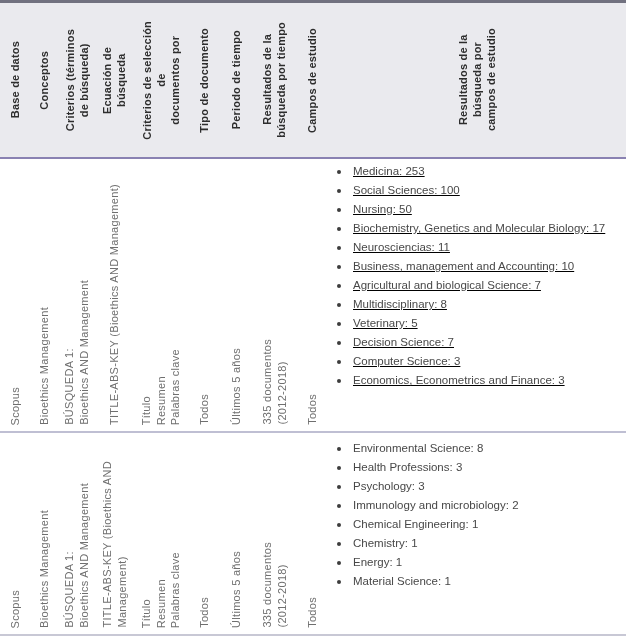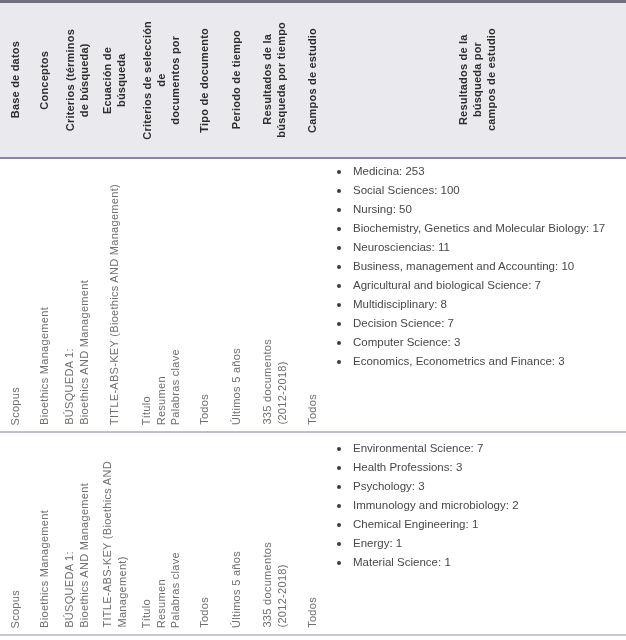--- a/index.html
+++ b/index.html
@@ -12,21 +12,21 @@
   .col{box-sizing:border-box;display:flex;justify-content:center;overflow:hidden;flex:0 0 auto;}
   .c1{width:30px}.c2{width:28px}.c3{width:37px}.c4{width:38px}.c5{width:55px}
   .c6{width:32px}.c7{width:32px}.c8{width:44px}.c9{width:32px}
   .c10{width:298px;justify-content:flex-start;}
   .hcell{align-items:center;}
   .bcell{align-items:flex-end;padding-bottom:6px;}
   .vtext{writing-mode:vertical-rl;transform:rotate(180deg);white-space:pre-line;
          font-size:11px;line-height:14.5px;letter-spacing:0.3px;color:#6f6f6f;}
   .hv{font-weight:bold;color:#2d2d2d;text-align:center;line-height:14px;letter-spacing:0.2px;}
   .fields{list-style:none;margin:0;padding:0;}
-  .r1 .fields{padding-top:3px;}
+  .r1 .fields{padding-top:3px;text-decoration:underline;}
   .r2 .fields{padding-top:6px;}
   .fields li{position:relative;padding-left:25px;font-size:11.5px;line-height:19px;color:#484848;white-space:nowrap;}
   .fields li::before{content:"";position:absolute;left:9px;top:8px;width:4px;height:4px;border-radius:50%;background:#3d3d3d;}
 </style>
 </head>
 <body>
 
 <div class="tbl">
 
   <div class="hrow">
@@ -104,20 +104,21 @@
     <div class="col c10">
         <ul class="fields">
           <li>Medicina: 253</li>
           <li>Social Sciences: 100</li>
           <li>Nursing: 50</li>
           <li>Biochemistry, Genetics and Molecular Biology: 17</li>
           <li>Neurosciencias: 11</li>
           <li>Business, management and Accounting: 10</li>
           <li>Agricultural and biological Science: 7</li>
           <li>Multidisciplinary: 8</li>
+          <li>Veterinary: 5</li>
           <li>Decision Science: 7</li>
           <li>Computer Science: 3</li>
           <li>Economics, Econometrics and Finance: 3</li>
         </ul>
       </div>
   </div>
 
   <div class="brow row2 r2">
     <div class="col c1 bcell">
         <div class="vtext">Scopus</div>
@@ -146,24 +147,25 @@
       </div>
     <div class="col c8 bcell">
         <div class="vtext">335 documentos
 (2012-2018)</div>
       </div>
     <div class="col c9 bcell">
         <div class="vtext">Todos</div>
       </div>
     <div class="col c10">
         <ul class="fields">
-          <li>Environmental Science: 7</li>
+          <li>Environmental Science: 8</li>
           <li>Health Professions: 3</li>
           <li>Psychology: 3</li>
           <li>Immunology and microbiology: 2</li>
           <li>Chemical Engineering: 1</li>
+          <li>Chemistry: 1</li>
           <li>Energy: 1</li>
           <li>Material Science: 1</li>
         </ul>
       </div>
   </div>
 
 </div>
 
 </body></html>

